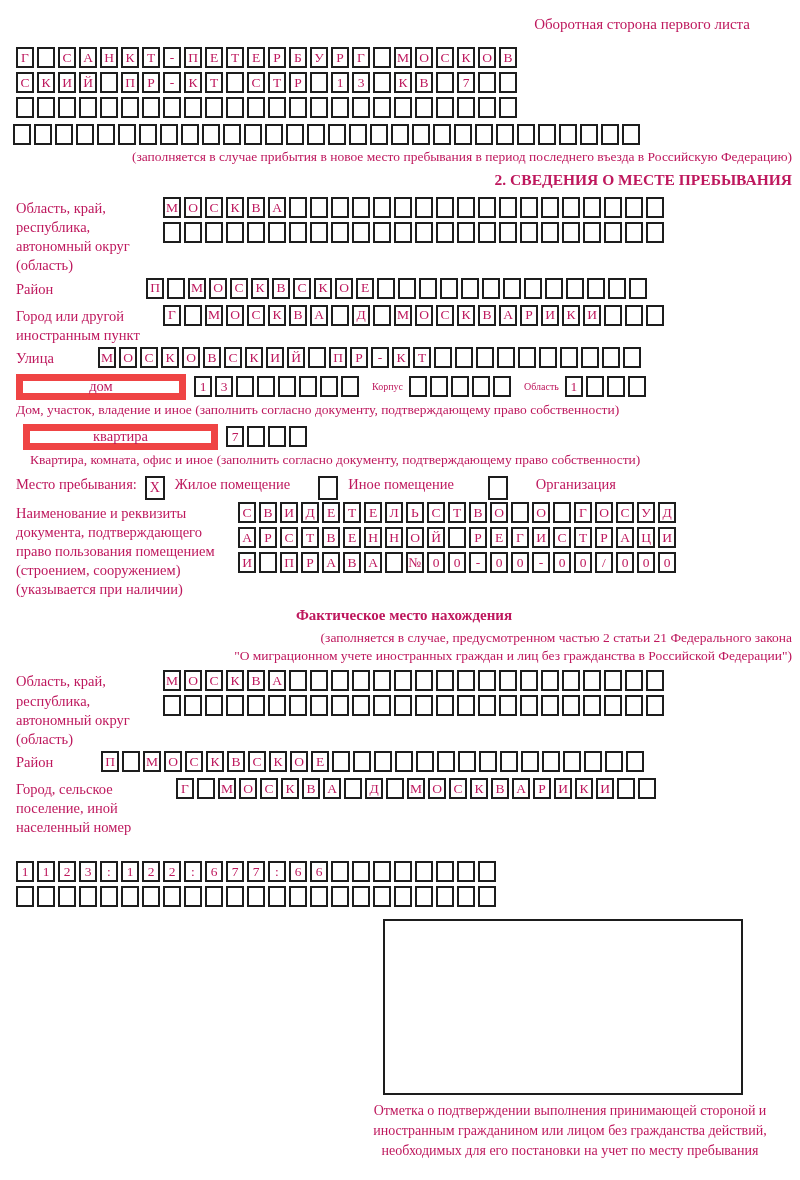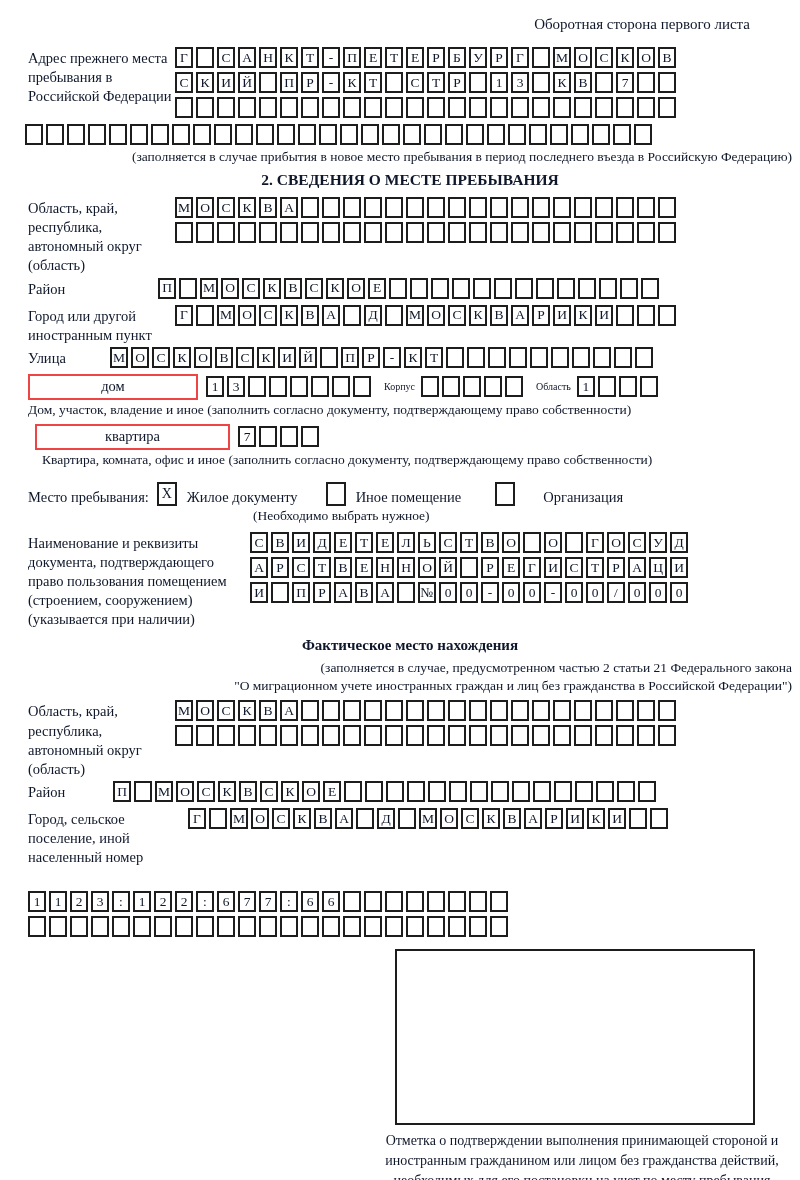--- a/index.html
+++ b/index.html
@@ -1,64 +1,63 @@
 <!DOCTYPE html>
 <html><head>
 <meta charset="utf-8">
 <style>
   *{box-sizing:border-box;margin:0;padding:0}
   html,body{background:#fff}
   .page{
-    width:800px;height:1180px;background:#fff;color:#0f172a;
+    width:800px;height:1180px;background:#fff;color:#be185d;
     font-family:"Liberation Serif","DejaVu Serif",serif;
-    padding:16px 8px 0 28px;overflow:hidden;position:relative;
+    padding:16px 8px 0 16px;overflow:hidden;position:relative;
   }
   .header-note{text-align:right;font-size:15px;padding-right:42px;margin-bottom:14px}
   .field{display:flex;margin-bottom:2px;align-items:flex-start}
   .flabel{font-size:14.5px;line-height:1.32;flex-shrink:0;padding-top:2px}
   .w147{width:147px}.w130{width:130px}.w82{width:82px}.w222{width:222px}.w85{width:85px}.w160{width:160px}.w185{width:185px}
   .rows{display:block}
   .cellrow{display:flex;margin-bottom:4px}
   .cell{
     width:18px;height:21px;border:2px solid #1d1d1d;margin-right:3px;flex-shrink:0;
     display:flex;align-items:center;justify-content:center;
     font-size:13.5px;line-height:1;background:#fff;
   }
   .caption{font-size:13.5px;margin:2px 0 6px 0}
   .caption-center{text-align:right}
-  .sec-title{text-align:center;font-weight:bold;font-size:15.5px;margin:4px 0 8px 0}
+  .sec-title{text-align:right;font-weight:bold;font-size:15.5px;margin:4px 0 8px 0}
   .sub-title{text-align:center;font-weight:bold;font-size:15px;margin:8px 0 6px 0}
   .inline-row{display:flex;align-items:center;margin-bottom:2px}
   .widebox{
-    height:26px;border:2px solid #ef4444;display:flex;align-items:center;justify-content:center;
+    height:26px;border:7px solid #ef4444;display:flex;align-items:center;justify-content:center;
     font-size:14.5px;flex-shrink:0;margin-right:8px;
   }
   .dom-box{width:170px}
   .kv-box{width:195px;margin-left:7px}
   .inline-label{font-size:10px;margin:0 6px 0 10px;white-space:nowrap}
   .cellrow.inline{margin-bottom:0}
-  .checkline{display:flex;align-items:flex-end;font-size:14.5px;margin:14px 0 2px 0}
+  .checkline{display:flex;align-items:flex-start;font-size:14.5px;margin:8px 0 2px 0}
   .checkbox{
     width:20px;height:24px;border:2px solid #1d1d1d;margin:0 10px 0 8px;flex-shrink:0;
     display:flex;align-items:center;justify-content:center;font-size:14px;
   }
   .check-note{font-size:13.5px;margin:0 0 8px 225px}
   .stamp-box{width:360px;height:176px;border:2px solid #1d1d1d;margin:8px 0 6px 367px}
   .stamp-caption{width:432px;margin-left:338px;text-align:center;font-size:14px;line-height:1.42}
   .mb6{margin-bottom:6px}
 </style>
 </head>
 <body>
 
 <div class="page">
 
   <div class="header-note">Оборотная сторона первого листа</div>
 
   <div class="field">
-    <div class="flabel w147">Адрес прежнего места пребывания в Российской Федерации</div>
     <div class="rows">
       <div class="cellrow">
           <div class="cell">Г</div>
           <div class="cell"></div>
           <div class="cell">С</div>
           <div class="cell">А</div>
           <div class="cell">Н</div>
           <div class="cell">К</div>
           <div class="cell">Т</div>
           <div class="cell">-</div>
@@ -356,27 +355,26 @@
         <div class="cell"></div>
         <div class="cell"></div>
         <div class="cell"></div>
       </div>
   </div>
   <div class="caption" style="margin-left:14px">Квартира, комната, офис и иное (заполнить согласно документу, подтверждающему право собственности)</div>
 
   <div class="checkline">
     <span>Место пребывания:</span>
     <span class="checkbox">X</span>
-    <span>Жилое документу</span>
+    <span>Жилое помещение</span>
     <span class="checkbox" style="margin-left:28px"></span>
     <span>Иное помещение</span>
     <span class="checkbox" style="margin-left:34px"></span>
     <span style="margin-left:18px">Организация</span>
   </div>
-  <div class="check-note">(Необходимо выбрать нужное)</div>
 
   <div class="field mb6">
     <div class="flabel w222">Наименование и реквизиты документа, подтверждающего право пользования помещением (строением, сооружением) (указывается при наличии)</div>
     <div class="rows">
       <div class="cellrow">
           <div class="cell">С</div>
           <div class="cell">В</div>
           <div class="cell">И</div>
           <div class="cell">Д</div>
           <div class="cell">Е</div>

